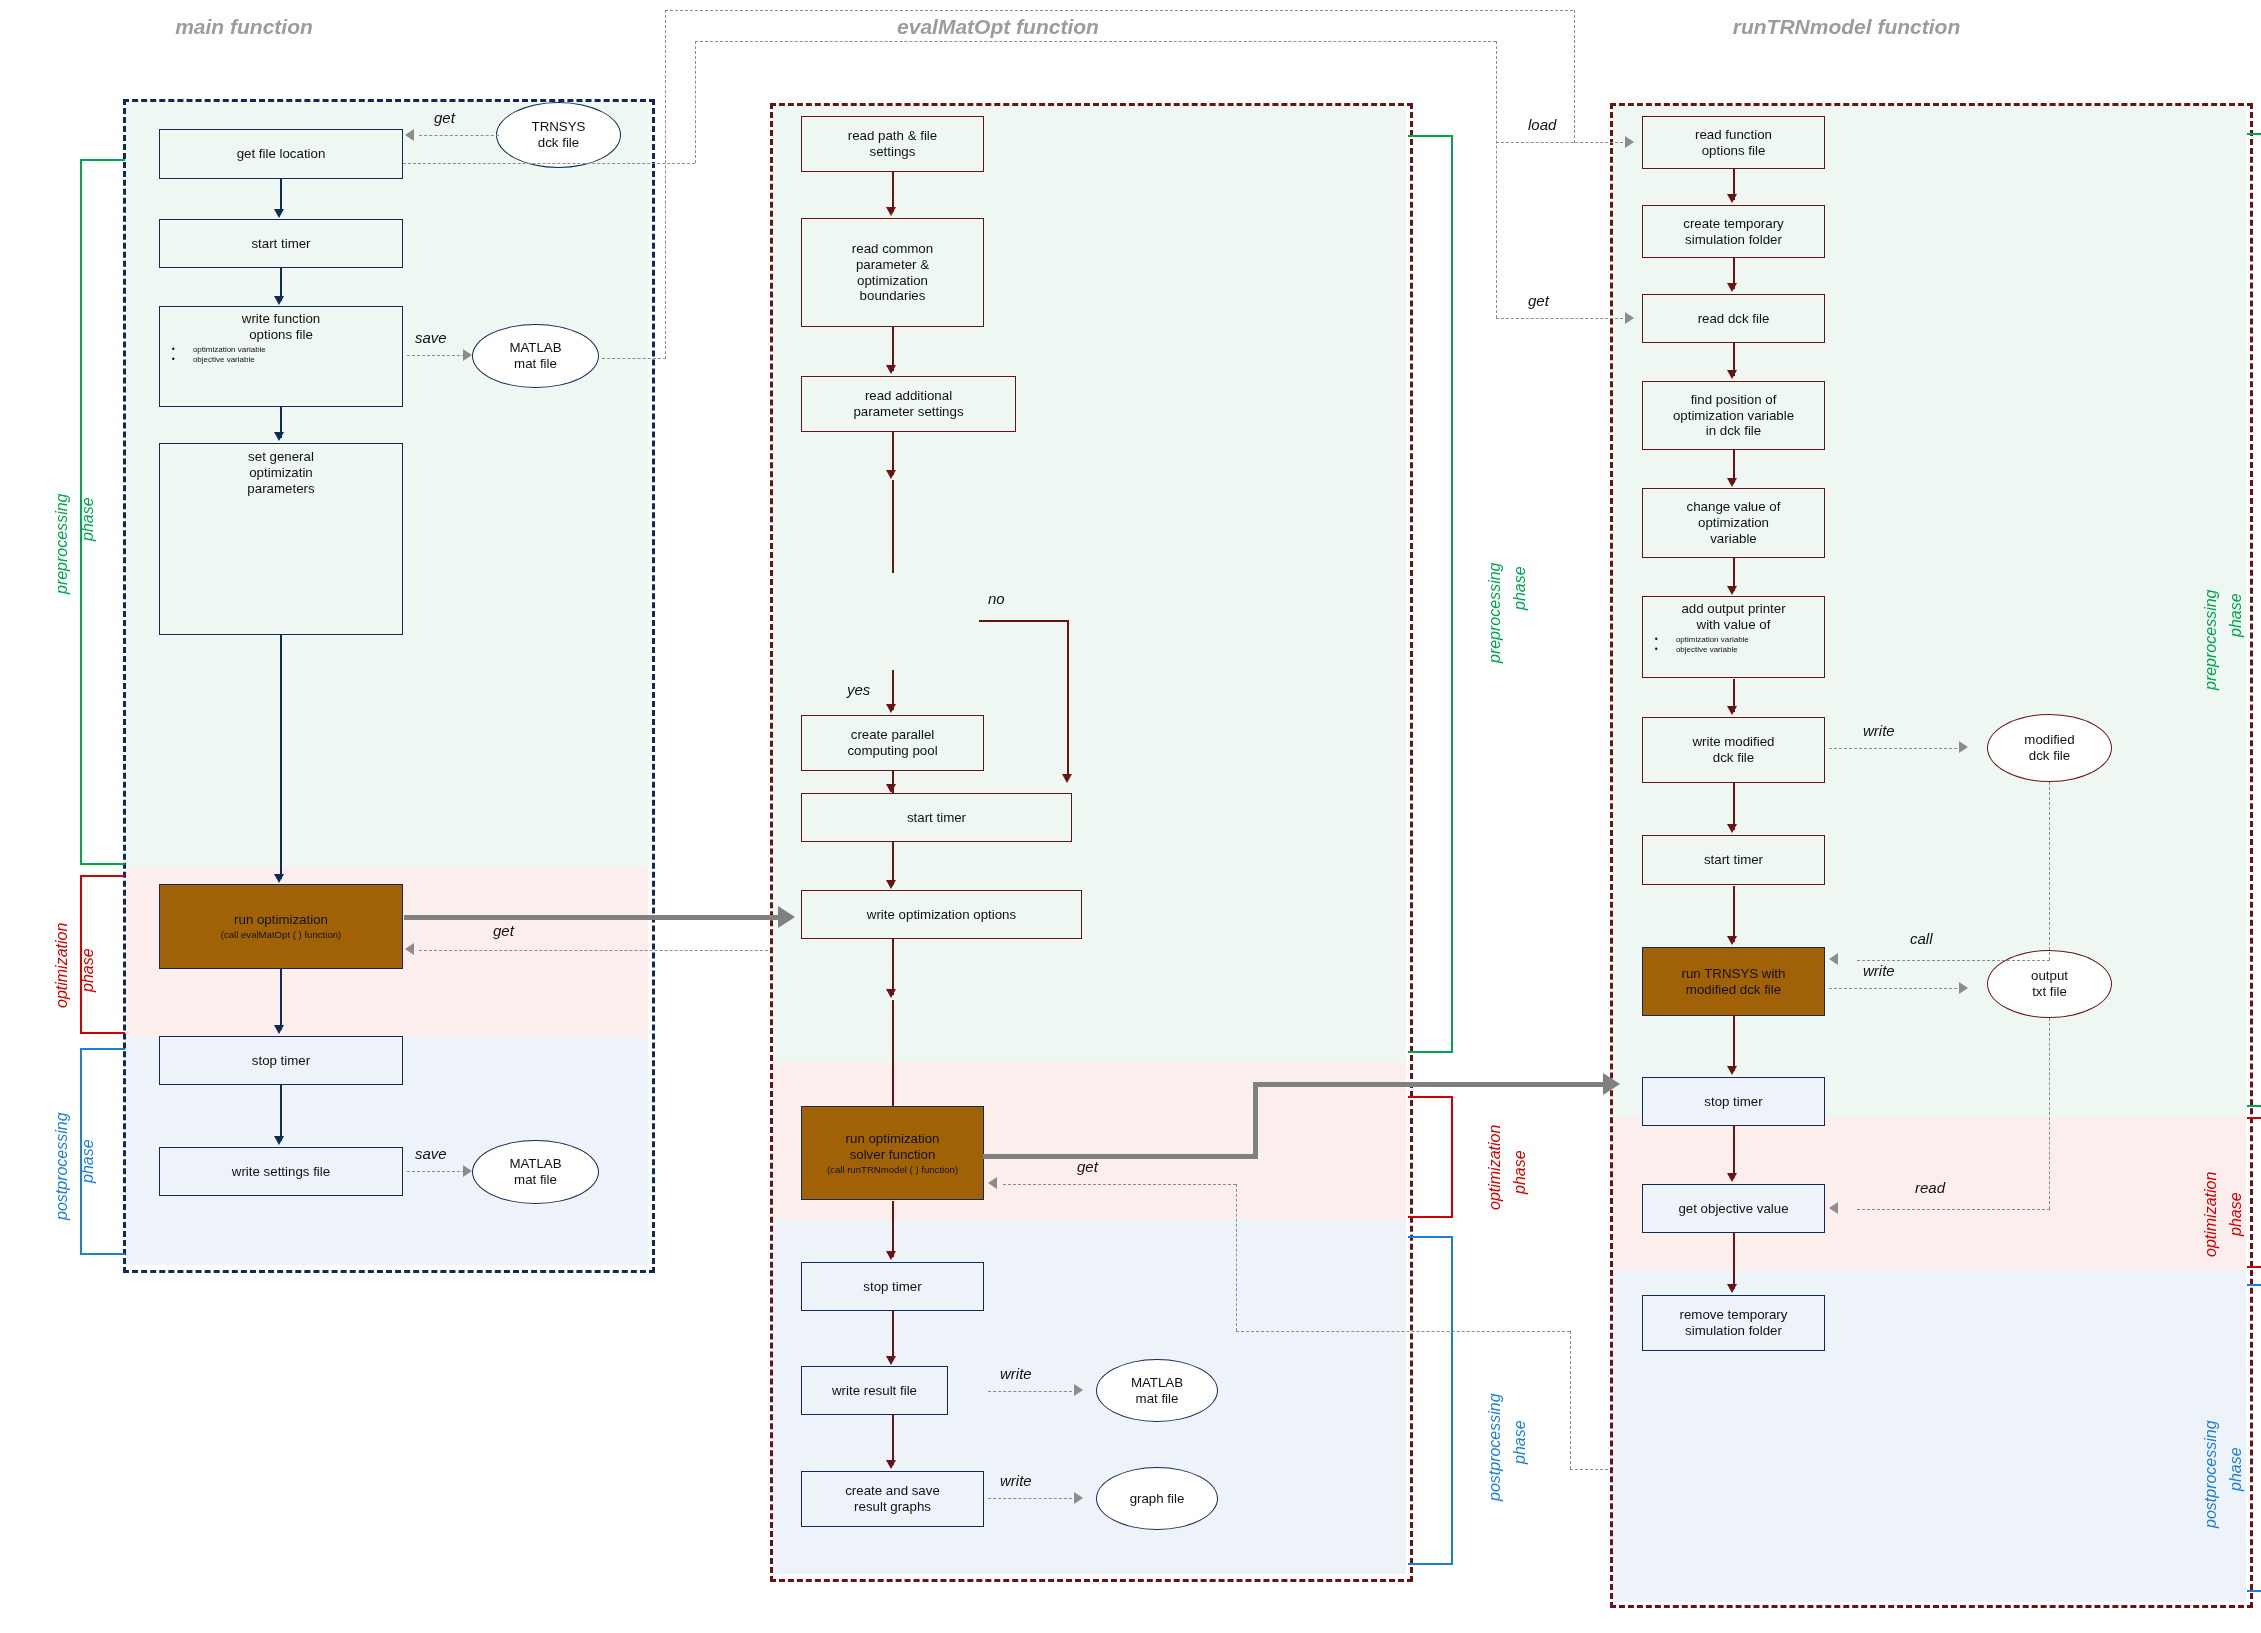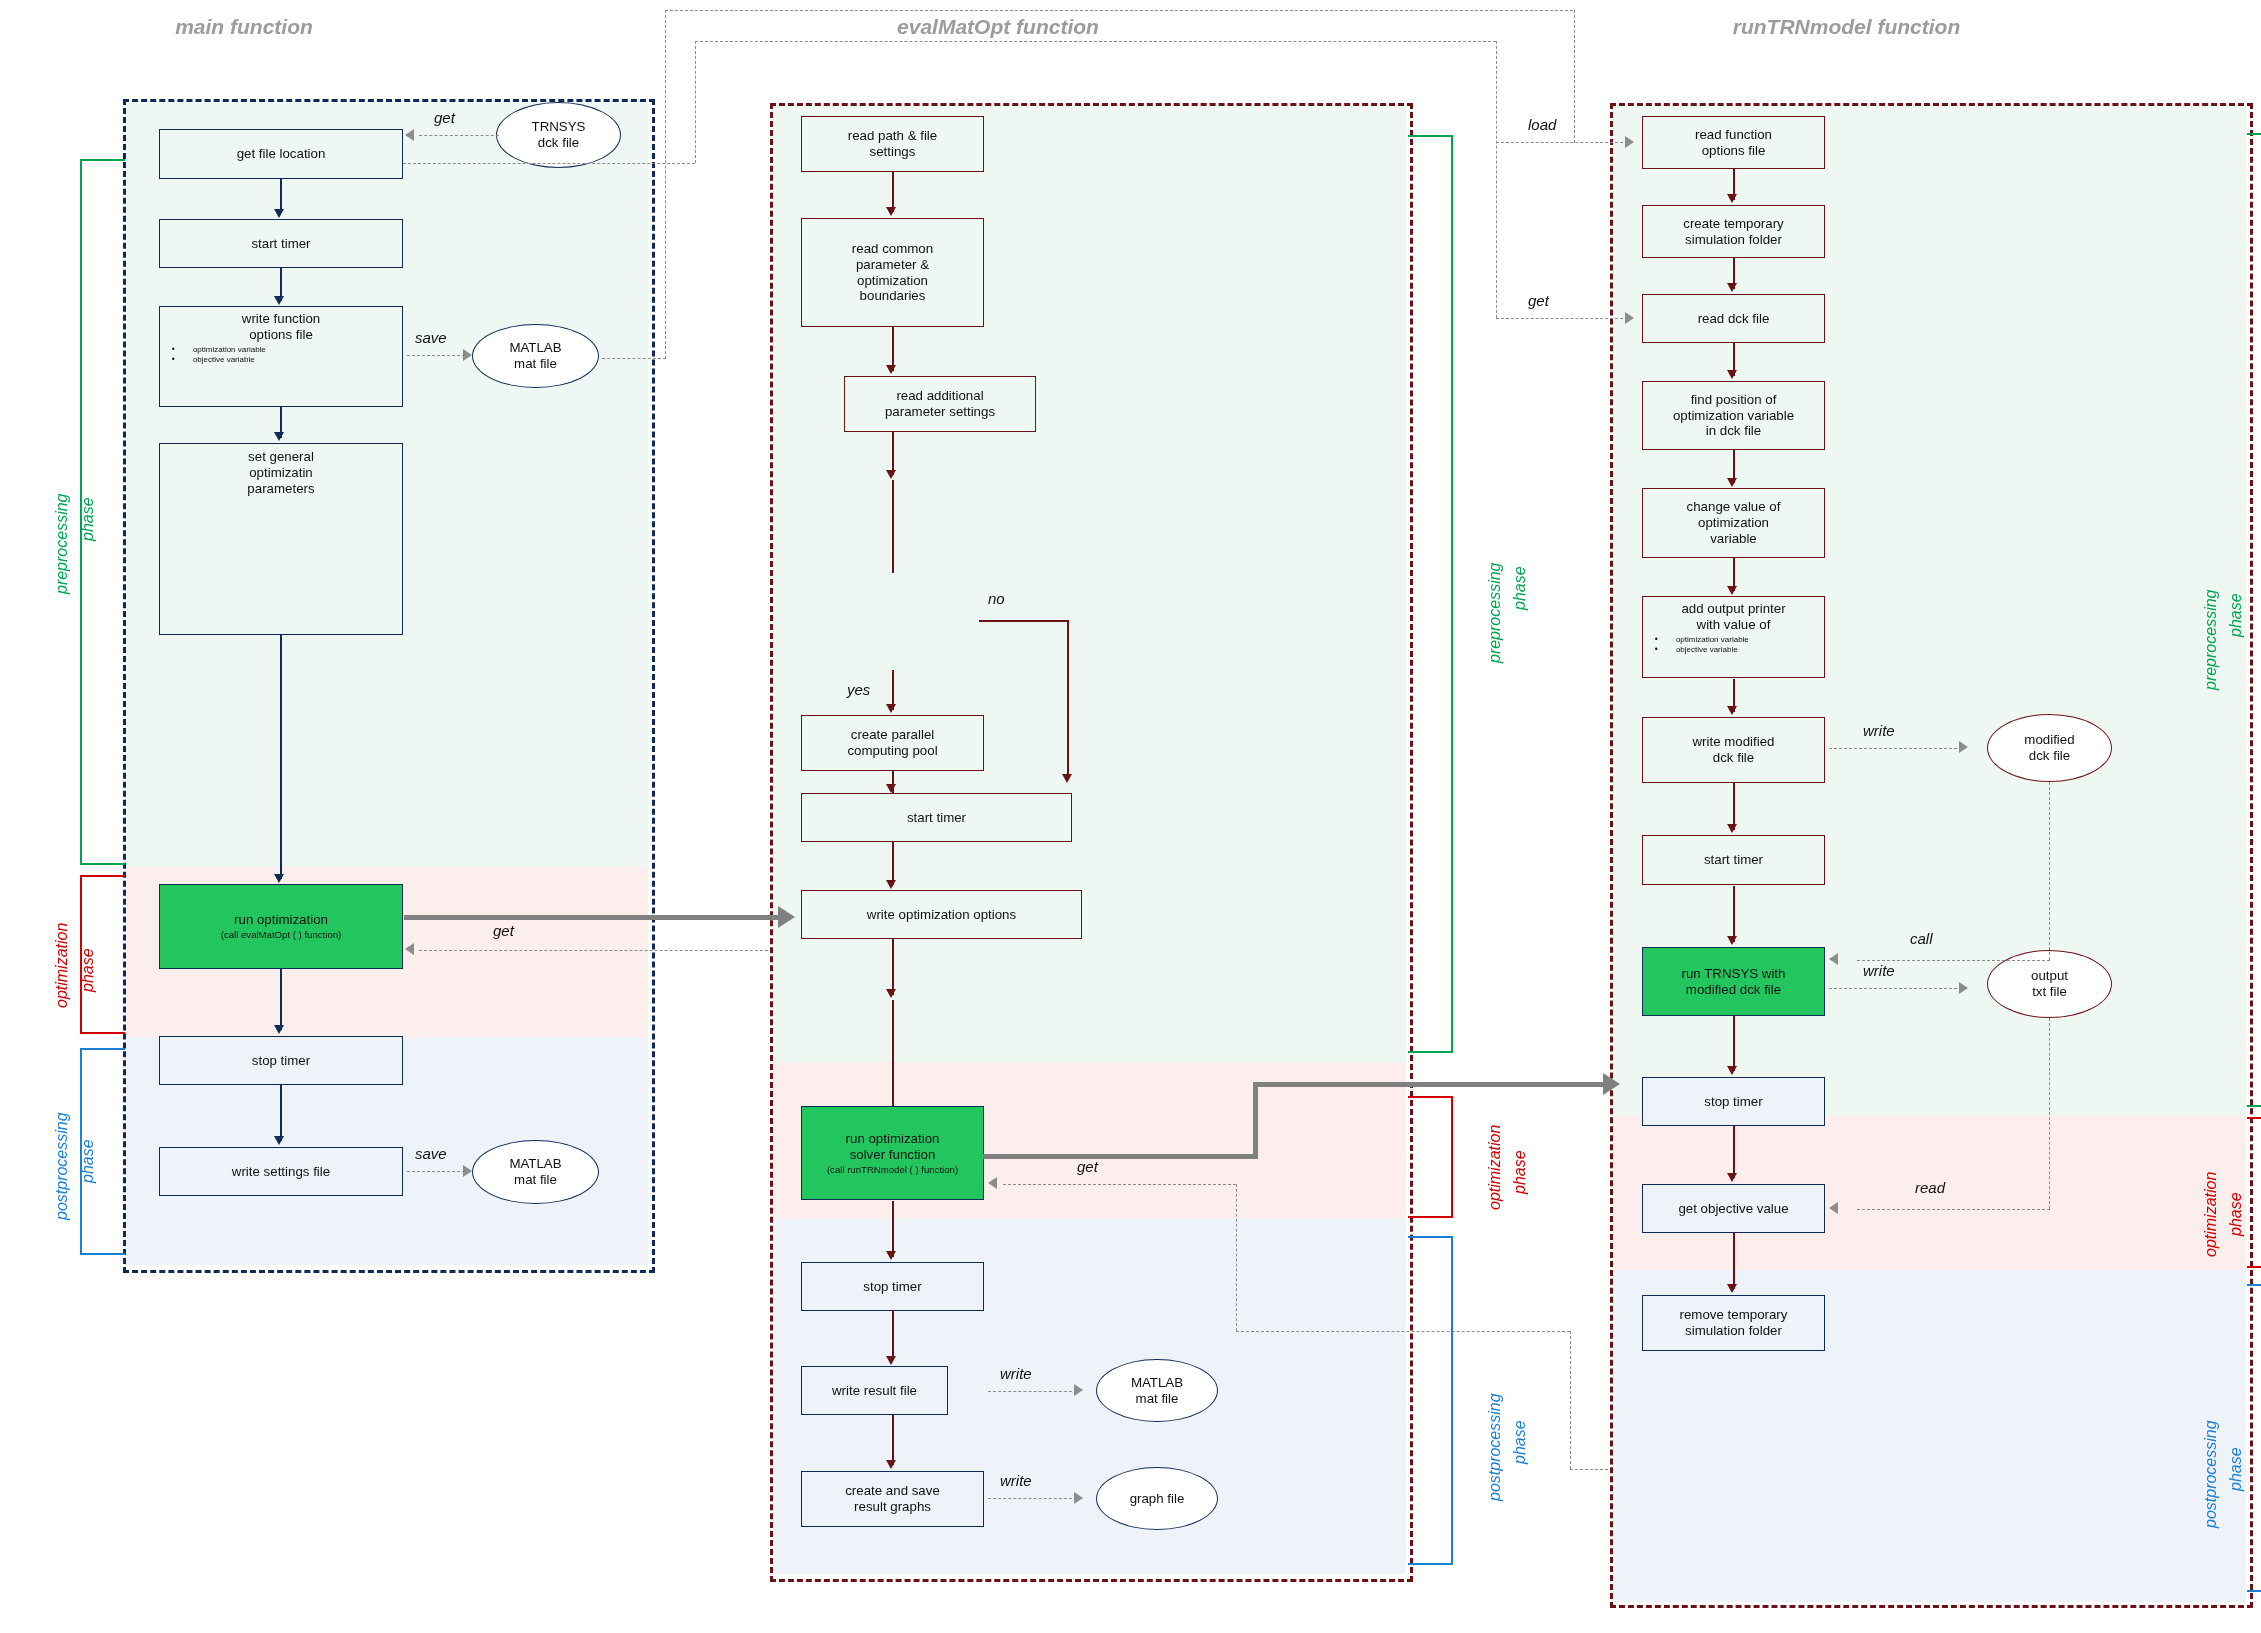--- a/index.html
+++ b/index.html
@@ -23,21 +23,21 @@
   .band-post{background:#eef3fa;}
 
   
   .node{
     position:absolute;box-sizing:border-box;border:1.6px solid #0f2a55;
     background:#eef7f1;display:flex;flex-direction:column;
     align-items:center;justify-content:center;color:#111;
     font-size:13.3px;line-height:1.18;text-align:center;padding:2.1px 3.2px;
   }
   .node.dark{border-color:#6b1216;}
-  .node.opt{background:#22c55e;}
+  .node.opt{background:#a16207;}
   .node.post{background:#eef3fa;}
   .node .ttl{font-size:13.3px;}
   .node .sub{font-size:9.6px;margin-top:1.6px;}
   .node .bullets{align-self:stretch;margin:2.1px 0 0 0;padding:0 0 0 5.3px;list-style:none;text-align:left;}
   .node .bullets li{font-size:8px;line-height:1.28;position:relative;padding-left:24.4px;}
   .node .bullets li:before{content:"\2022";position:absolute;left:3.2px;top:-0.5px;font-size:8.5px;}
 
   
   .ellipse{
     position:absolute;box-sizing:border-box;border:1.6px solid #0f2a55;
@@ -220,21 +220,21 @@
 
   <div class="node dark" style="left:801px;top:218px;width:183px;height:109px;">
     <div class="ttl" style="white-space:pre-line;">read common
 parameter &amp;
 optimization
 boundaries</div>
   </div>
   <div class="vline dark" style="left:892px;top:327px;height:44px;"></div>
   <div class="arrowdown dark" style="left:886px;top:365px;"></div>
 
-  <div class="node dark" style="left:801px;top:376px;width:192px;height:56px;margin-left:43px;">
+  <div class="node dark" style="left:801px;top:376px;width:215px;height:56px;">
     <div class="ttl" style="white-space:pre-line;">read additional
 parameter settings</div>
   </div>
   <div class="vline dark" style="left:892px;top:431px;height:44px;"></div>
   <div class="arrowdown dark" style="left:886px;top:470px;"></div>
 
   <div class="vline dark" style="left:892px;top:480px;height:93px;"></div>
 
   <div class="edgelabel" style="left:847px;top:681px;">yes</div>
   <div class="vline dark" style="left:892px;top:670px;height:40px;"></div>

